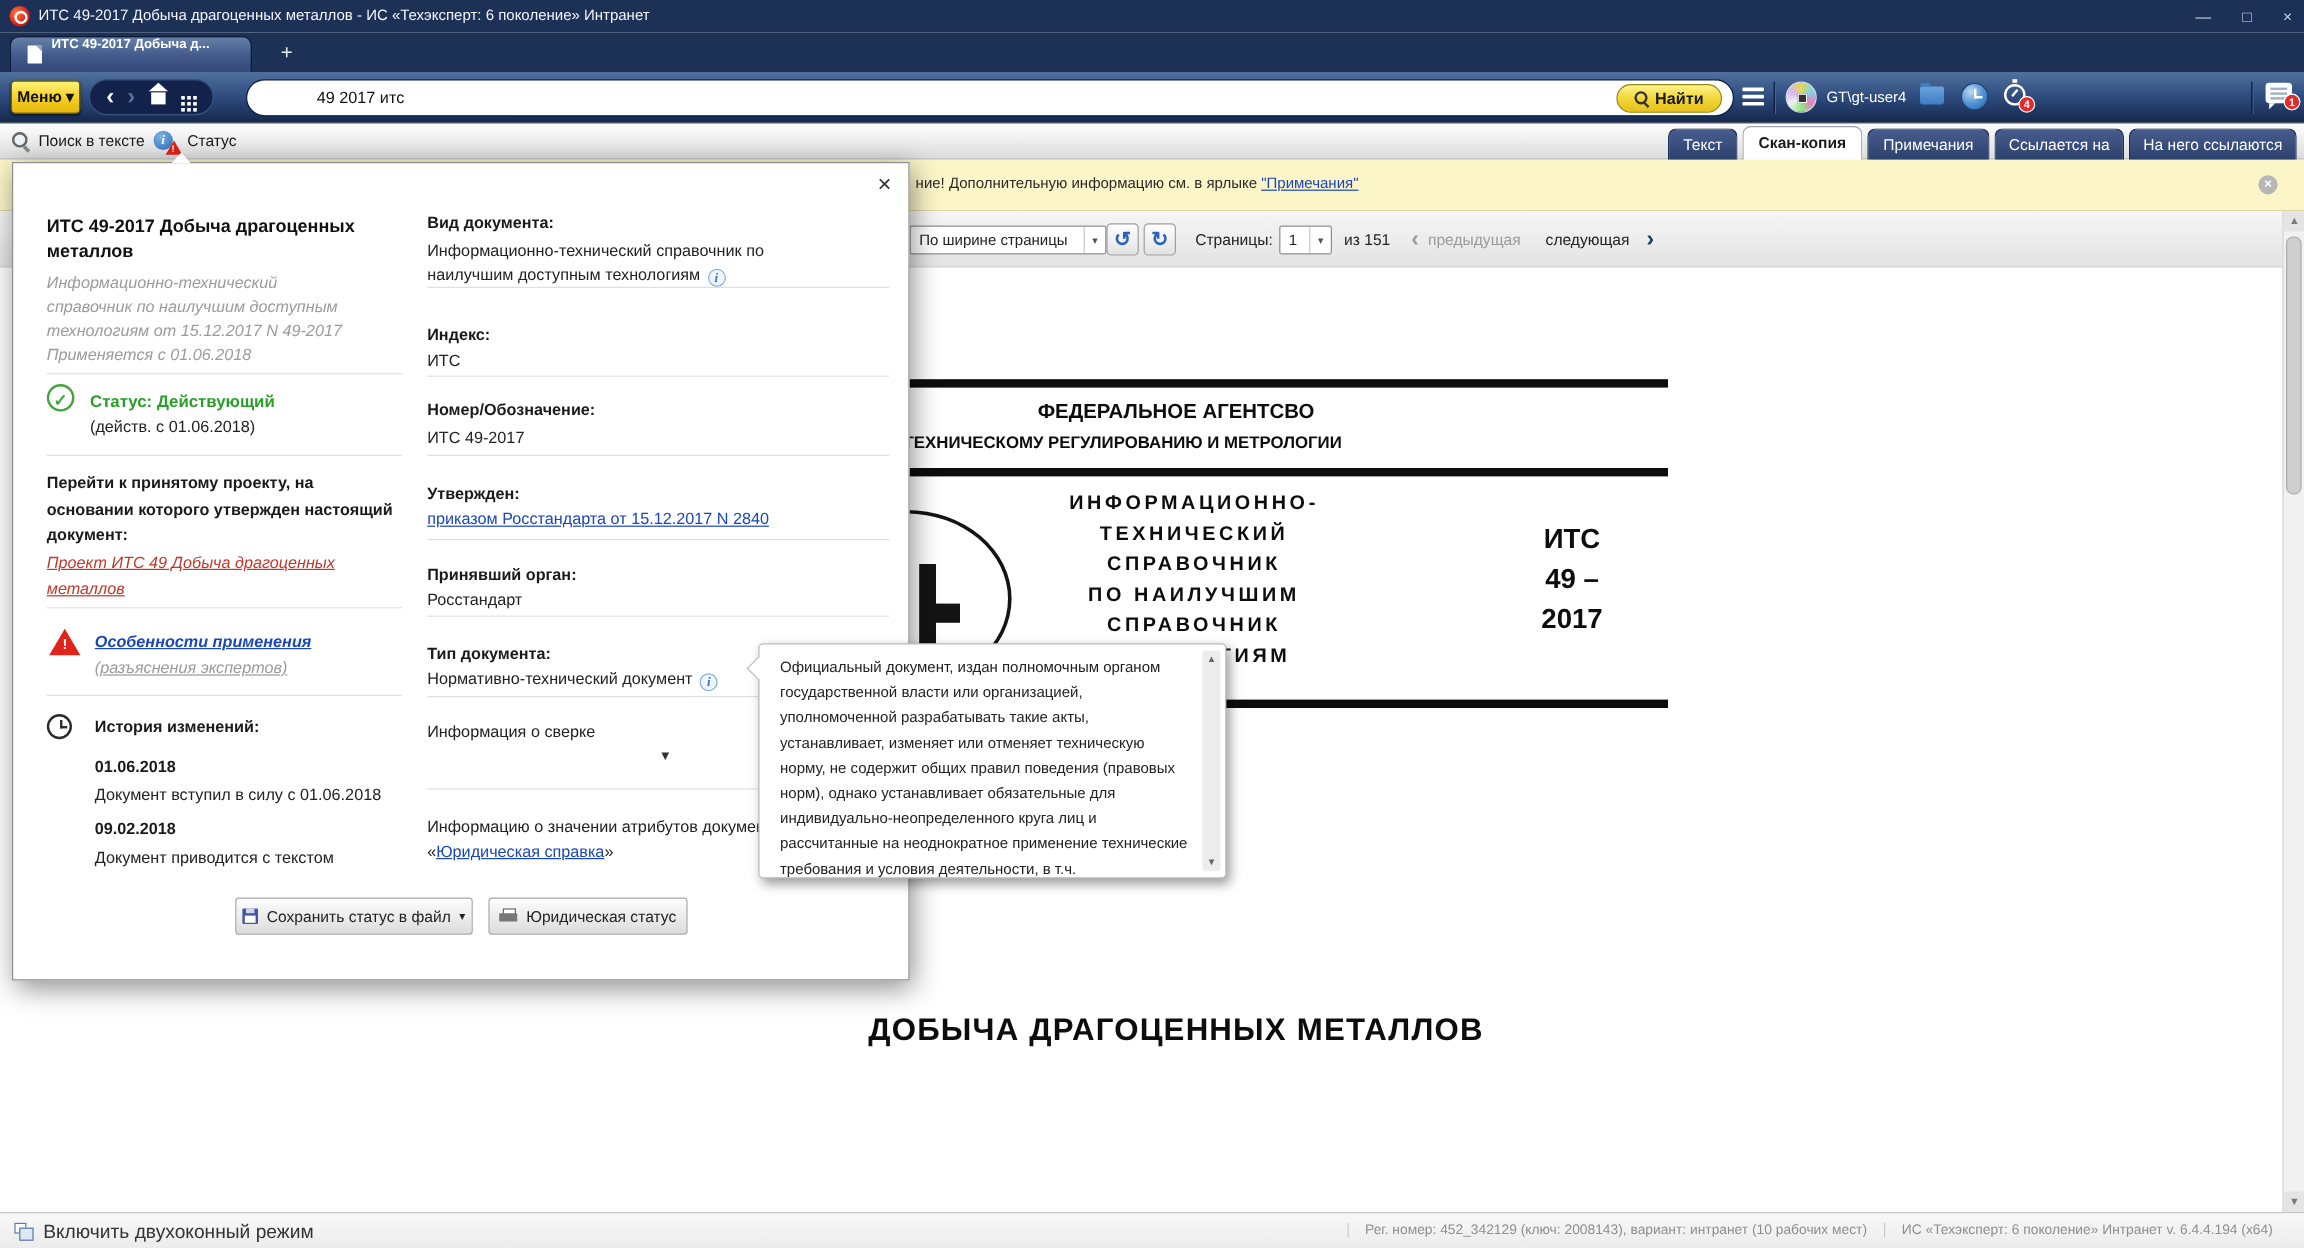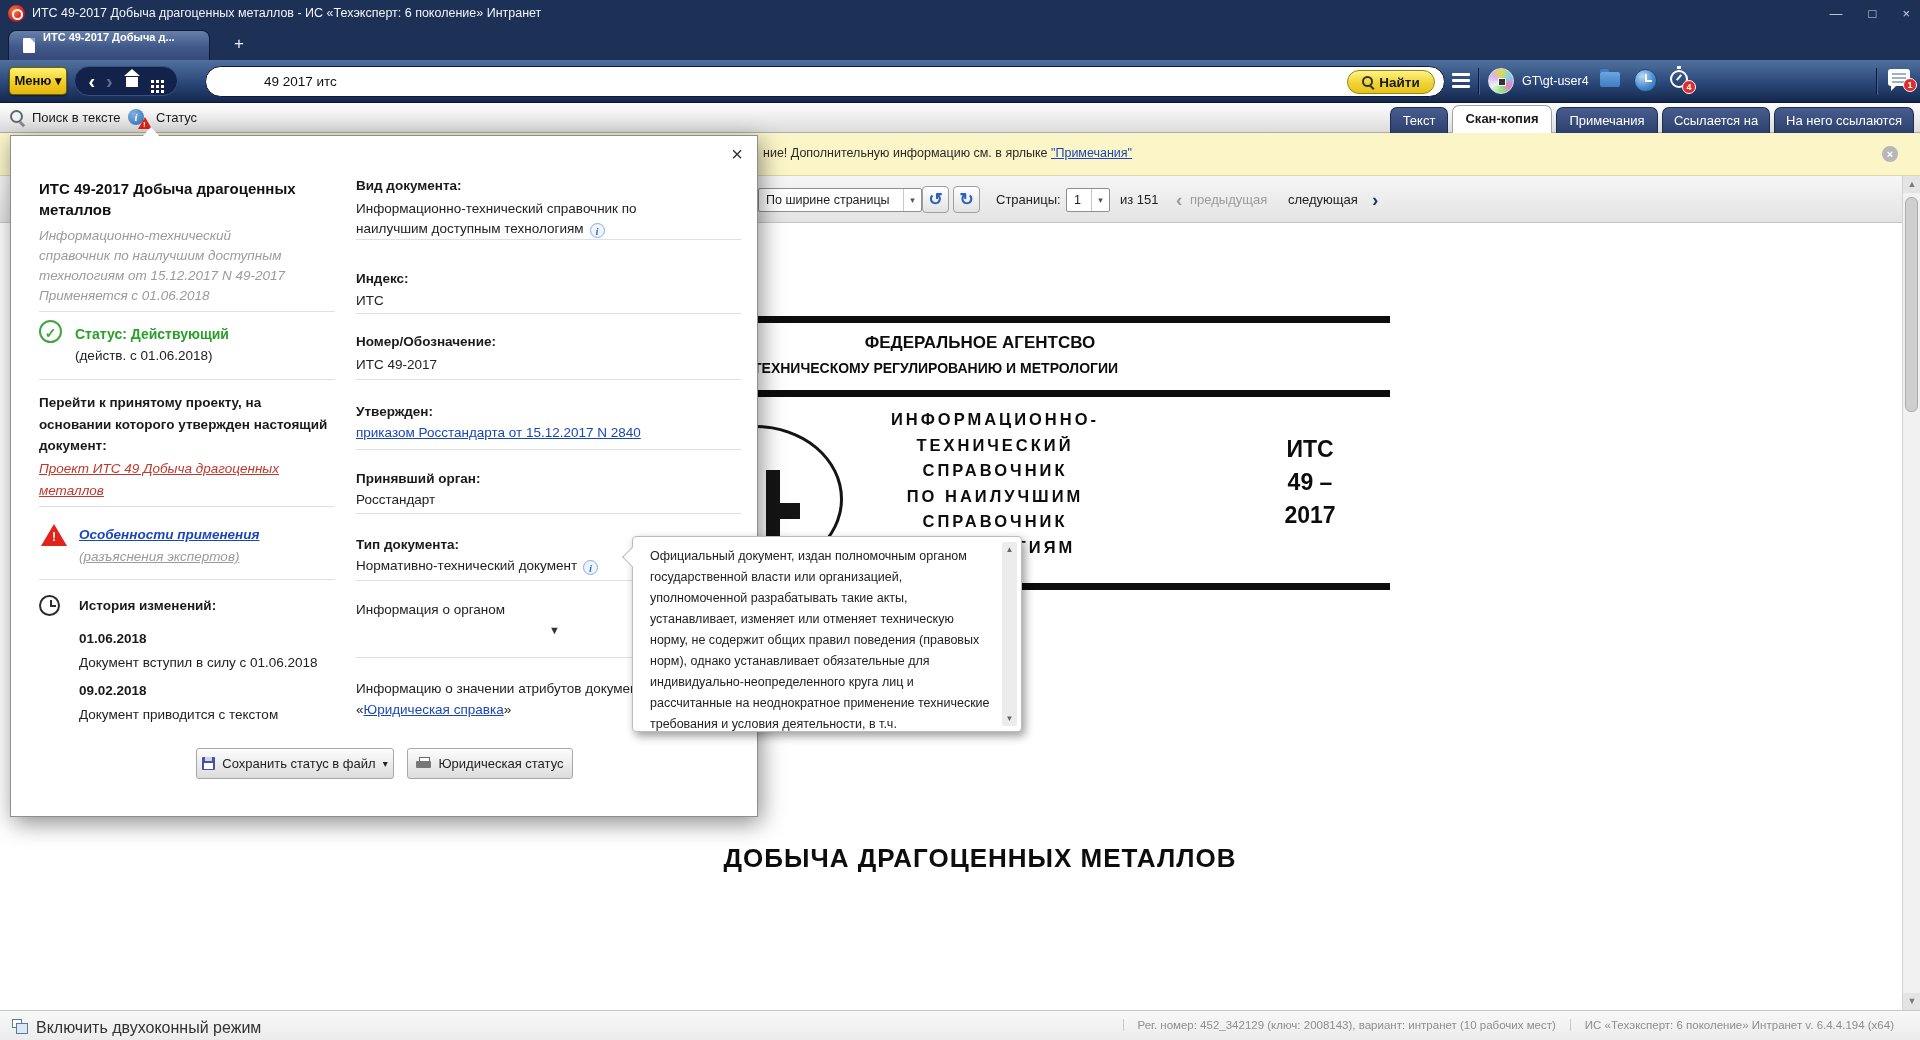--- a/index.html
+++ b/index.html
@@ -354,21 +354,21 @@
     <div class="hr-m" style="top:243px"></div>
     <div class="fld-label" style="top:268px">Утвержден:</div>
     <div class="fld-value fld-link" style="top:289px">приказом Росстандарта от 15.12.2017 N 2840</div>
     <div class="hr-m" style="top:313px"></div>
     <div class="fld-label" style="top:335px">Принявший орган:</div>
     <div class="fld-value" style="top:356px">Росстандарт</div>
     <div class="hr-m" style="top:377px"></div>
     <div class="fld-label" style="top:401px">Тип документа:</div>
     <div class="fld-value" style="top:422px"><span>Нормативно-технический документ</span><span class="info-ico">i</span></div>
     <div class="hr-m" style="top:444px"></div>
-    <div class="fld-value" style="top:466px">Информация о органом</div>
+    <div class="fld-value" style="top:466px">Информация о сверке</div>
     <div class="verify-arrow">▼</div>
     <div class="hr-m" style="top:521px"></div>
     <div class="fld-value" style="top:545px">Информацию о значении атрибутов документа с</div>
     <div class="fld-value" style="top:566px"><span>«</span><a class="fld-link">Юридическая справка</a><span>»</span></div>
 
     <div class="dlg-btn" style="left:185px; width:198px;">
       <span class="floppy"></span>
       <span>Сохранить статус в файл</span>
       <span style="font-size:10px;">▾</span>
     </div>

